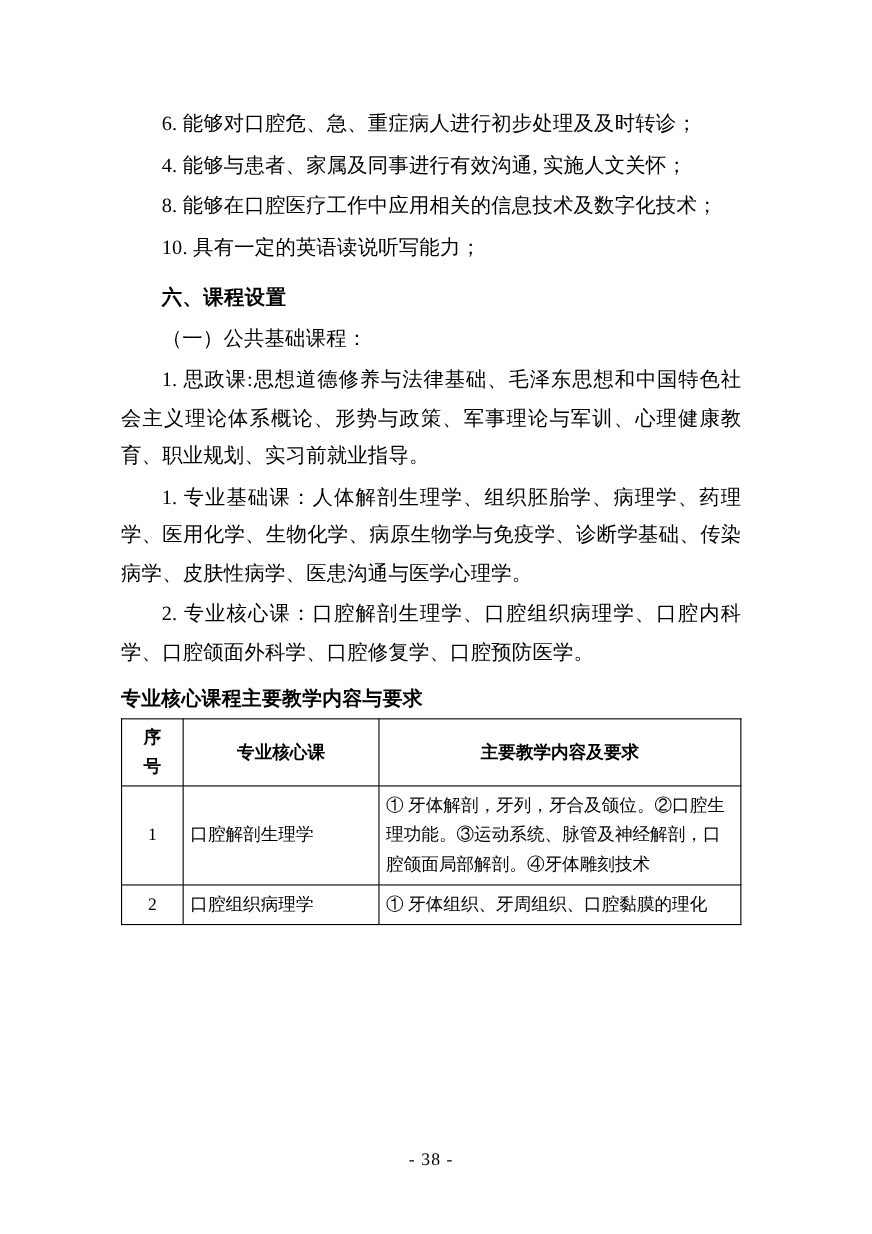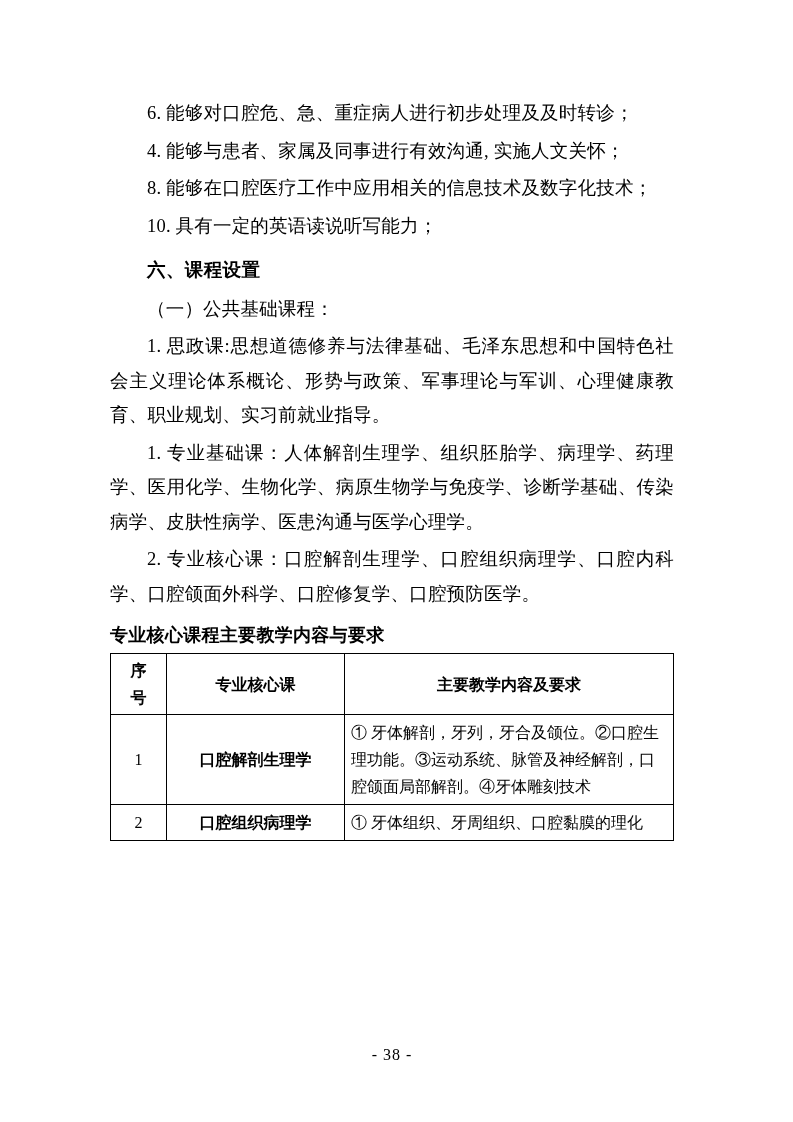--- a/index.html
+++ b/index.html
@@ -67,23 +67,21 @@
     text-align: center;
     font-weight: bold;
     font-family: "Liberation Sans", "DejaVu Sans", sans-serif;
     padding: 3px 16px;
   }
   td.num {
     text-align: center;
     width: 56px;
   }
   td.name {
-    text-align: center;
     width: 178px;
-    font-weight: bold;
   }
   td.content {
     text-align: left;
   }
   col.c-num { width: 56px; }
   col.c-name { width: 178px; }
   .footer {
     position: absolute;
     left: 0;
     right: 0;

